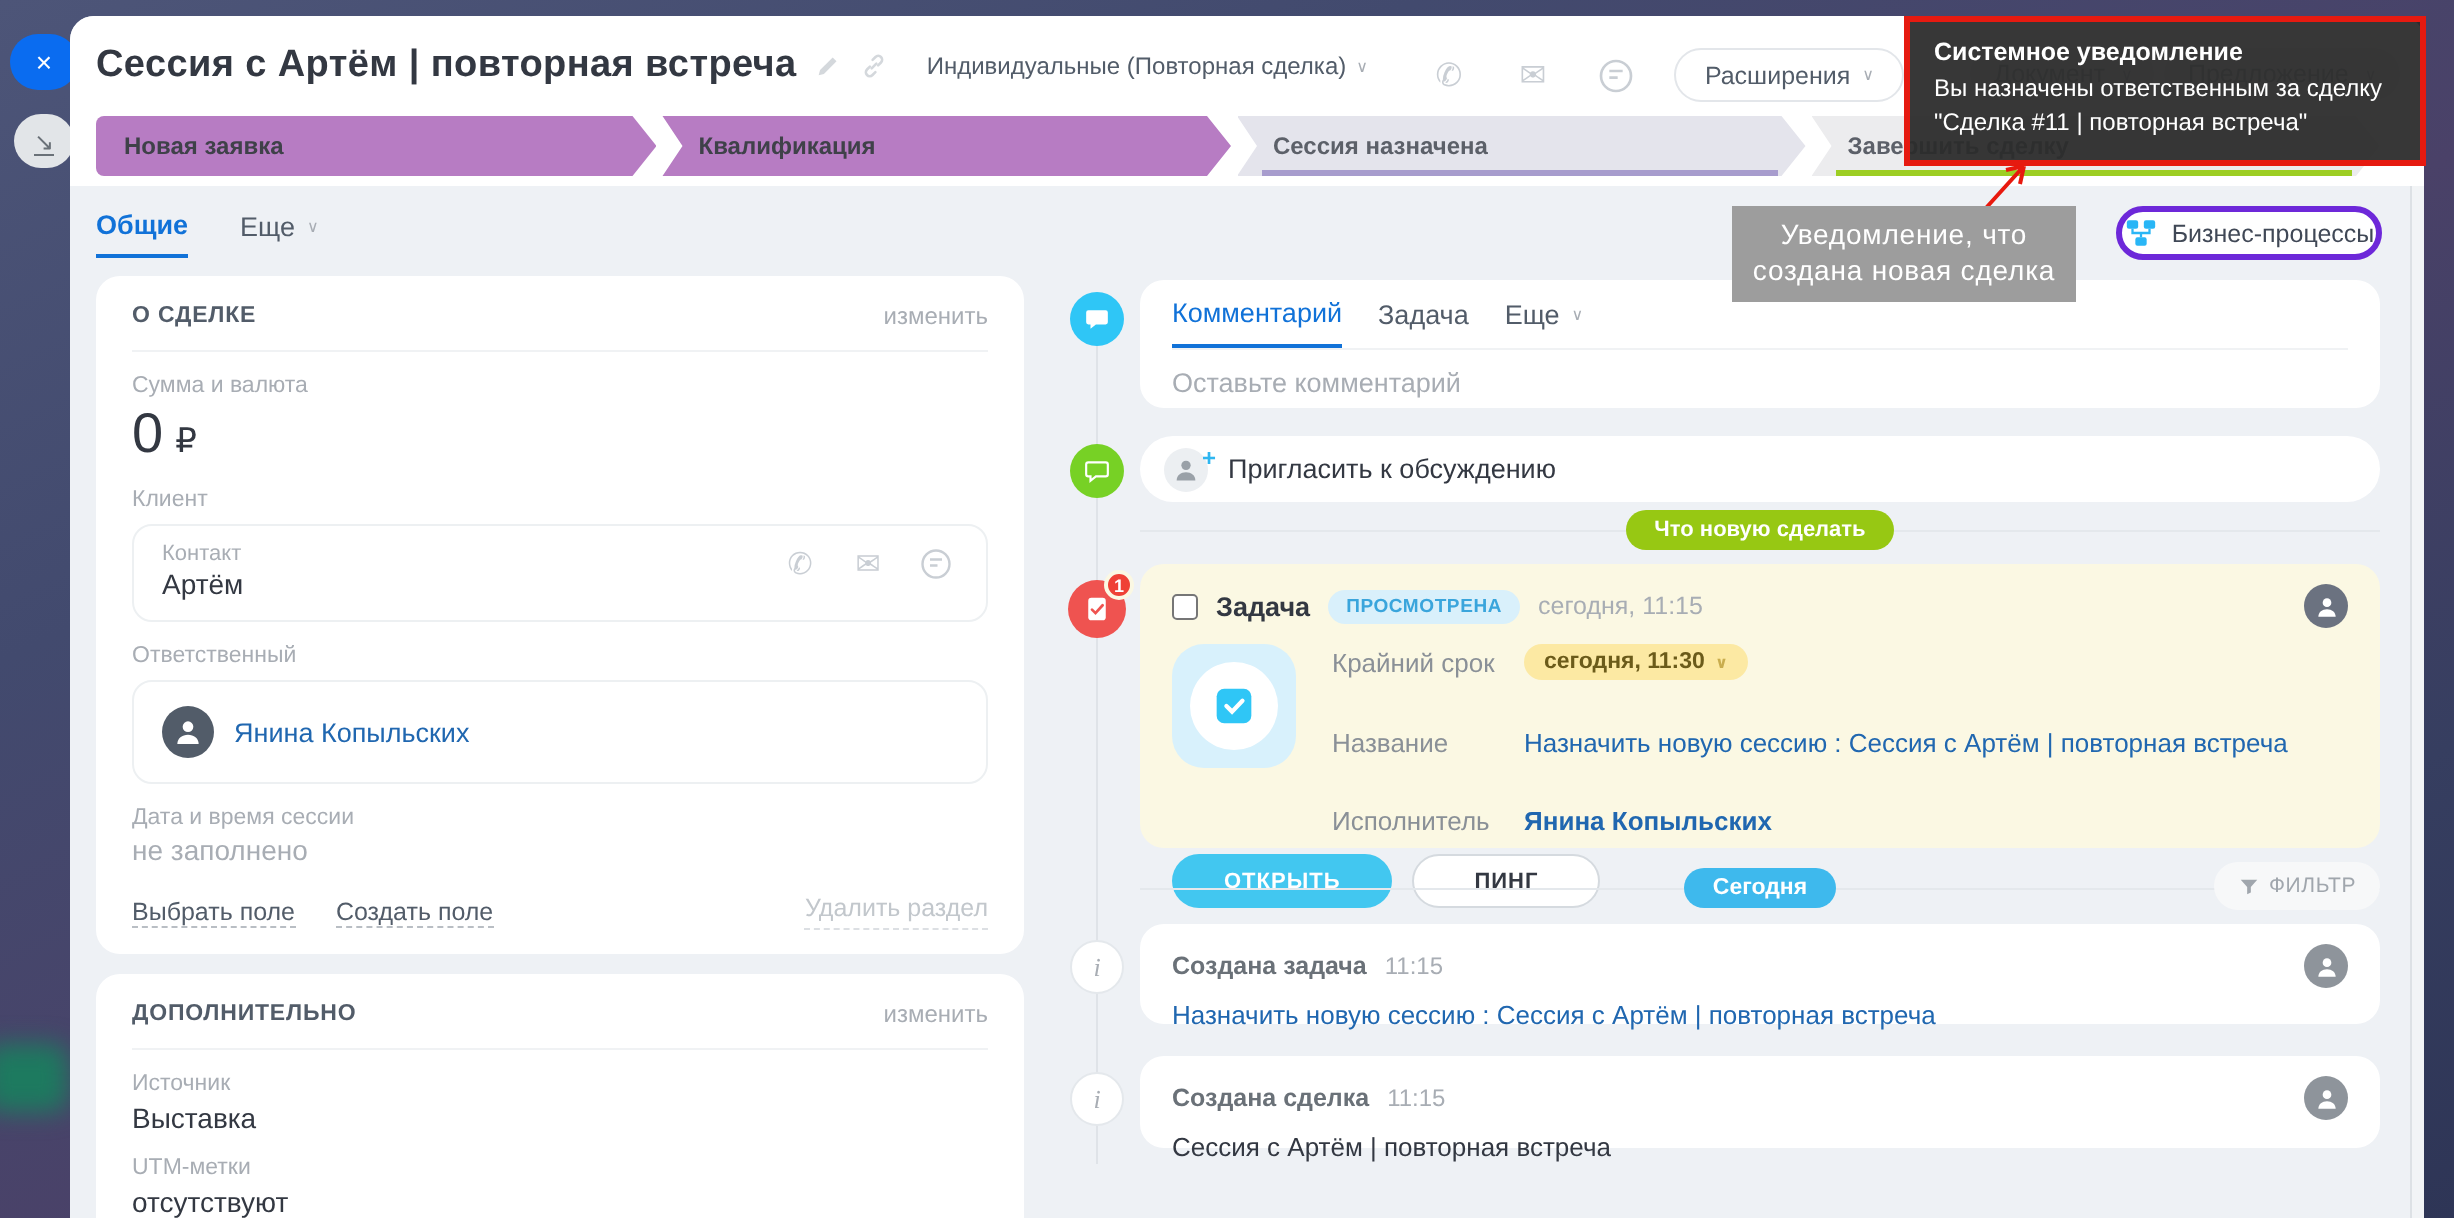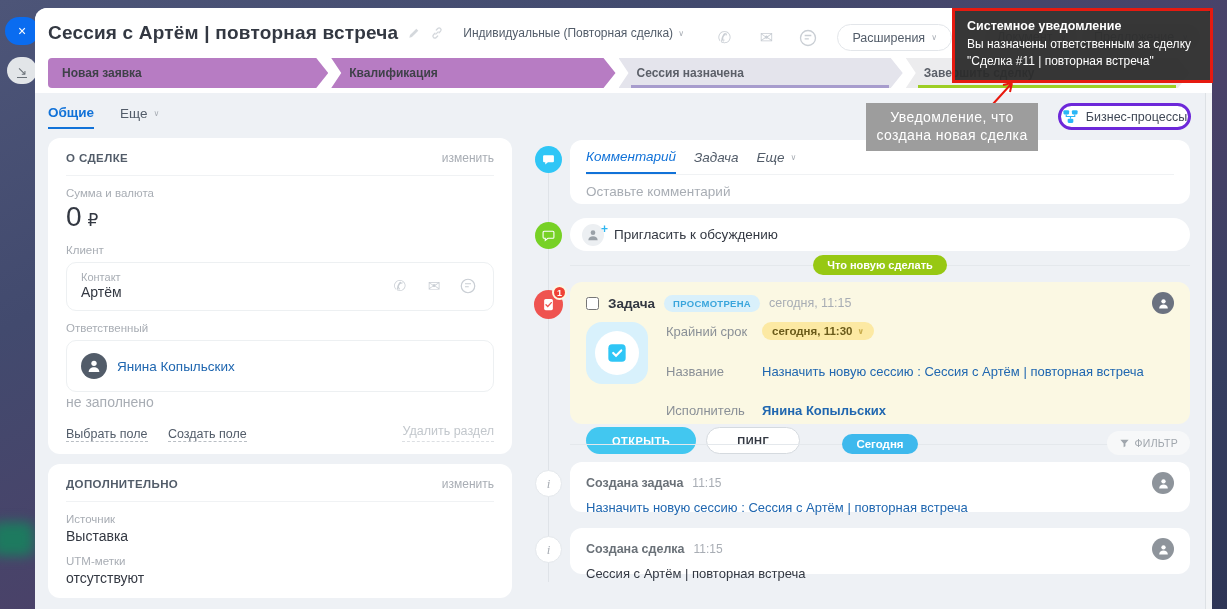--- a/index.html
+++ b/index.html
@@ -57,21 +57,21 @@
   
   .left-col { position:absolute; left:13px; top:130px; width:464px; display:flex; flex-direction:column; gap:10px; }
   .card { background:#fff; border-radius:12px; padding:13px 18px 12px; }
   .card-head { display:flex; justify-content:space-between; align-items:center; padding-bottom:10px; border-bottom:1px solid #f0f2f4; }
   .card-title { font-size:11.5px; font-weight:bold; color:#525c69; letter-spacing:.4px; }
   .edit-link { font-size:12px; color:#a8adb4; cursor:pointer; }
   .f-label { font-size:11.5px; color:#a8adb4; margin-top:11px; }
   .amount { display:flex; align-items:baseline; gap:6px; margin-top:2px; }
   .amount .num { font-size:28px; color:#333842; font-weight:300; }
   .amount .cur { font-size:17px; color:#333842; }
-  .inner-card { border:1px solid #edf0f2; border-radius:10px; padding:8px 14px 10px; margin-top:6px; display:flex; justify-content:space-between; align-items:center; }
+  .inner-card { border:1px solid #edf0f2; border-radius:10px; padding:8px 14px 10px; margin-top:6px; display:flex; justify-content:space-between; }
   .inner-card .lab { font-size:11px; color:#a8adb4; }
   .inner-card .val { font-size:14px; color:#333842; margin-top:1px; }
   .contact-icons { display:flex; gap:12px; }
   .c-ic { width:22px; height:22px; color:#c9ced4; font-size:15px; display:flex; align-items:center; justify-content:center; cursor:pointer; }
   .resp-card { border:1px solid #edf0f2; border-radius:10px; padding:12px 14px; margin-top:6px; display:flex; align-items:center; gap:10px; }
   .avatar { width:26px; height:26px; border-radius:50%; background:#525c69; display:flex; align-items:center; justify-content:center; flex:none; }
   .blue-link { color:#2067b0; font-size:13.5px; cursor:pointer; }
   .empty-val { font-size:14px; color:#a8adb4; margin-top:2px; }
   .links-row { display:flex; justify-content:space-between; margin-top:14px; }
   .dash-link { font-size:12.5px; color:#525c69; border-bottom:1px dashed #b9bec4; cursor:pointer; margin-right:16px; }
@@ -84,21 +84,21 @@
   .rail-blue { top:6px; background:#2fc6f6; }
   .rail-green { top:82px; background:#77d125; }
   .rail-red { top:150px; background:#ef5350; width:29px; height:29px; left:-1px; }
   .rail-badge { position:absolute; top:-5px; right:-4px; min-width:15px; height:15px; background:#ef4136; border:2px solid #fbf8e3; border-radius:8px; color:#fff; font-size:9px; font-weight:bold; display:flex; align-items:center; justify-content:center; padding:0 2px; }
   .rail-info { background:#fff; border:1px solid #e4e8ec; color:#a8adb4; font-size:13px; font-style:italic; font-family:"Liberation Serif","DejaVu Serif",serif; }
   .ri-1 { top:330px; } .ri-2 { top:396px; }
 
   .t-card { position:absolute; left:35px; right:1px; background:#fff; border-radius:12px; }
   .t-comment { top:0; height:64px; padding:9px 16px 0; }
   .t-tabs { display:flex; gap:18px; border-bottom:1px solid #f0f2f4; padding-bottom:0; }
-  .t-tab { font-size:13.5px; color:#525c69; padding-bottom:8px; cursor:pointer; display:flex; gap:6px; align-items:center;font-style:italic; }
+  .t-tab { font-size:13.5px; color:#525c69; padding-bottom:8px; cursor:pointer; display:flex; gap:6px; align-items:center; }
   .t-tab.active { color:#1172d8; border-bottom:2px solid #1172d8; }
   .t-input { width:100%; border:none; outline:none; font-size:13.5px; color:#333; padding:9px 0; font-family:inherit; background:transparent; }
   .t-input::placeholder { color:#a8adb4; }
 
   .t-invite { top:78px; height:33px; border-radius:17px; display:flex; align-items:center; gap:10px; padding:0 12px; cursor:pointer; }
   .invite-av { position:relative; width:22px; height:22px; border-radius:50%; background:#eceff2; display:flex; align-items:center; justify-content:center; }
   .invite-plus { position:absolute; right:-4px; top:-2px; color:#2fb6f0; font-weight:bold; font-size:12px; }
   .invite-text { font-size:13.5px; color:#333842; }
 
   .t-sep { position:absolute; left:35px; right:1px; display:flex; align-items:center; justify-content:center; }
@@ -263,20 +263,21 @@
       <div class="f-label">Ответственный</div>
       <div class="resp-card">
         <span class="avatar">
           <svg viewBox="0 0 24 24" width="16" height="16">
               <circle cx="12" cy="8" r="4" fill="#fff"></circle>
               <path d="M4 21c0-4.4 3.6-7 8-7s8 2.6 8 7" fill="#fff"></path>
             </svg>
         </span>
         <span class="blue-link">Янина Копыльских</span>
       </div>
+      <div class="f-label">Дата и время сессии</div>
       <div class="empty-val">не заполнено</div>
       <div class="links-row">
         <span>
           <span class="dash-link">Выбрать поле</span>
           <span class="dash-link">Создать поле</span>
         </span>
         <span class="dash-link muted">Удалить раздел</span>
       </div>
     </article>
 

